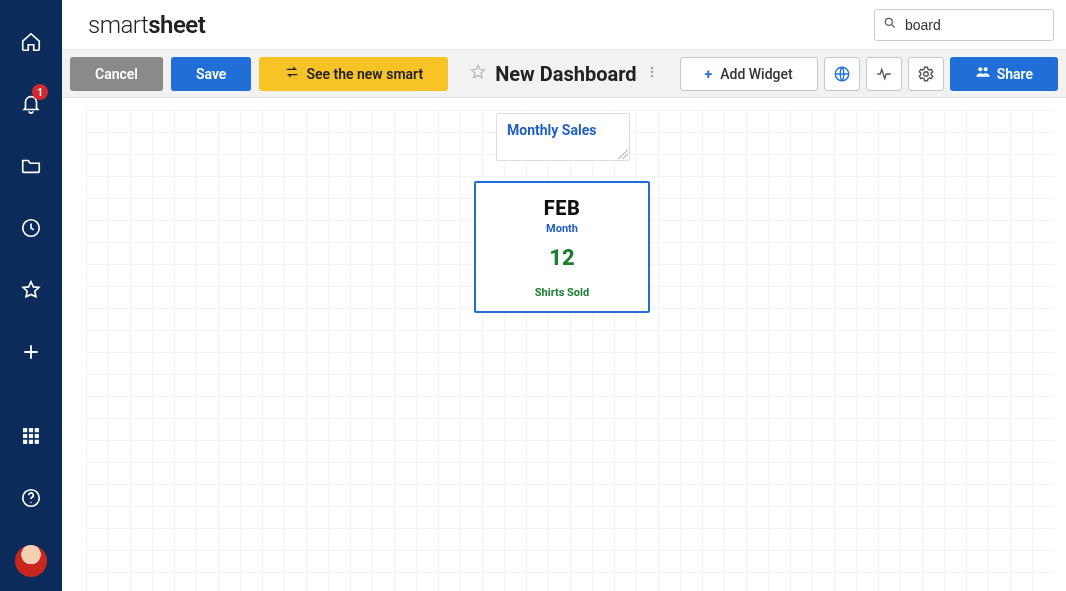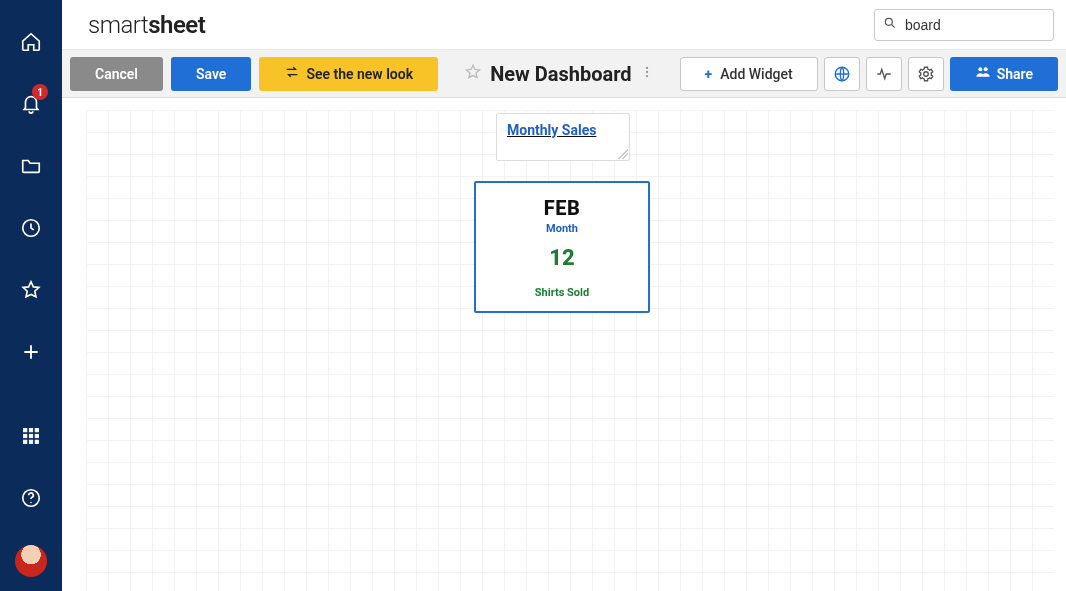--- a/index.html
+++ b/index.html
@@ -126,21 +126,20 @@
   }
 
   .widget-title {
     position: absolute;
     left: 410px; top: 3px;
     width: 134px; height: 48px;
     background: #fff;
     border: 1px solid #dcdcdc;
     border-radius: 2px;
     padding: 8px 10px;
-    text-decoration: underline;
   }
   .widget-title .label {
     color: #1f5fc5; font-weight: 700; font-size: 14px;
   }
   .widget-title .resize {
     position: absolute; right: 1px; bottom: 1px;
     width: 10px; height: 10px;
     background:
       linear-gradient(135deg, transparent 0 50%, #c9c9c9 50% 60%, transparent 60% 70%, #c9c9c9 70% 80%, transparent 80% 100%);
   }
@@ -264,21 +263,21 @@
       <div class="btn btn-blue">
         <span>Save</span>
       </div>
       <div class="btn btn-yellow">
         <span>
           <svg width="16" height="16" viewBox="0 0 24 24" fill="none" stroke="#222" stroke-width="2">
               <path d="M4 8h13l-3-3"></path>
               <path d="M20 16H7l3 3"></path>
             </svg>
         </span>
-        <span>See the new look</span>
+        <span>See the new smart</span>
       </div>
 
       <div class="title-area">
         <span class="star">
           <svg width="18" height="18" viewBox="0 0 24 24" fill="none" stroke="#bbb" stroke-width="1.8">
               <path d="M12 3l2.6 5.6 6 .6-4.5 4.1 1.3 6L12 16.8 6.6 19.3l1.3-6L3.4 9.2l6-.6z"></path>
             </svg>
         </span>
         <span class="title">New Dashboard</span>
         <span class="menu-dots">

